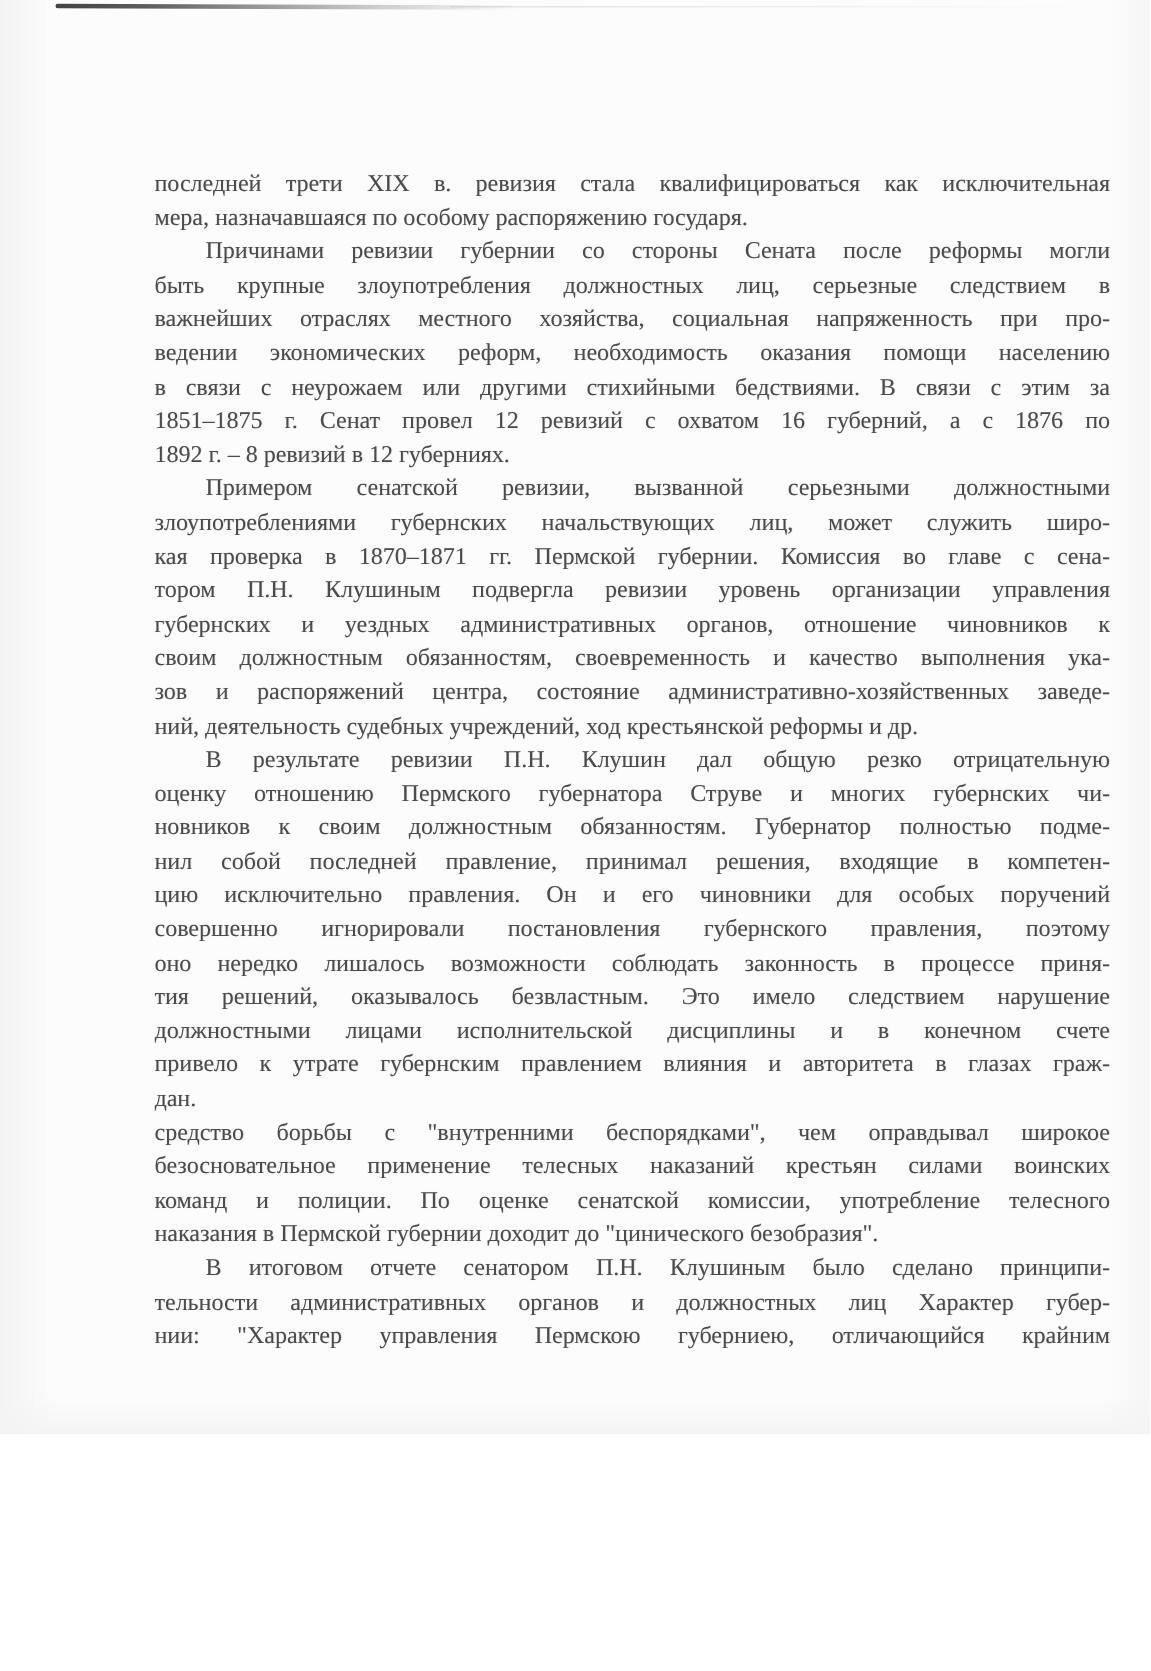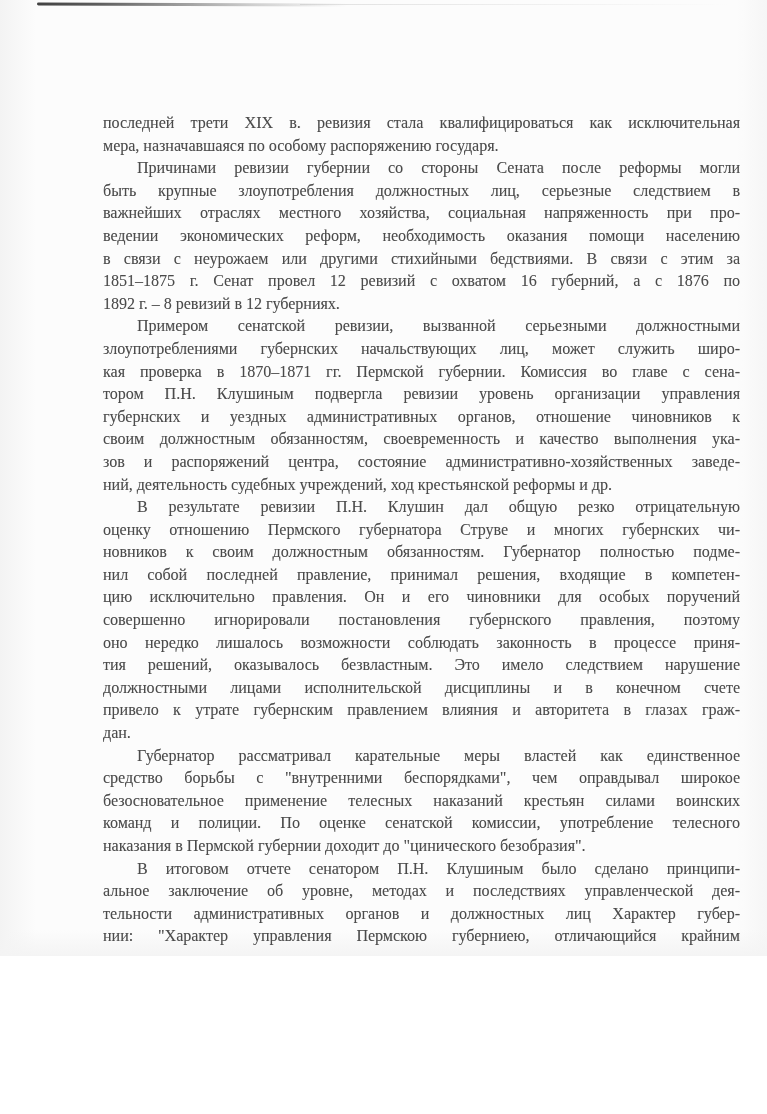--- a/index.html
+++ b/index.html
@@ -119,30 +119,28 @@
       <span class="pline">цию исключительно правления. Он и его чиновники для особых поручений</span>
       <span class="pline">совершенно игнорировали постановления губернского правления, поэтому</span>
       <span class="pline">оно нередко лишалось возможности соблюдать законность в процессе приня-</span>
       <span class="pline">тия решений, оказывалось безвластным. Это имело следствием нарушение</span>
       <span class="pline">должностными лицами исполнительской дисциплины и в конечном счете</span>
       <span class="pline">привело к утрате губернским правлением влияния и авторитета в глазах граж-</span>
       <span class="pline last">дан.</span>
     </p>
 
     <p class="para">
-      <span class="pline indent">Губернатор рассматривал карательные меры властей как единственное</span>
       <span class="pline">средство борьбы с "внутренними беспорядками", чем оправдывал широкое</span>
       <span class="pline">безосновательное применение телесных наказаний крестьян силами воинских</span>
       <span class="pline">команд и полиции. По оценке сенатской комиссии, употребление телесного</span>
       <span class="pline last">наказания в Пермской губернии доходит до "цинического безобразия".</span>
     </p>
 
     <p class="para">
       <span class="pline indent">В итоговом отчете сенатором П.Н. Клушиным было сделано принципи-</span>
-      <span class="pline">альное заключение об уровне, методах и последствиях управленческой дея-</span>
       <span class="pline">тельности административных органов и должностных лиц Характер губер-</span>
       <span class="pline">нии: "Характер управления Пермскою губерниею, отличающийся крайним</span>
     </p>
 
   </main>
 
   <div class="pagenum">124</div>
 </div>
 
 </body></html>

